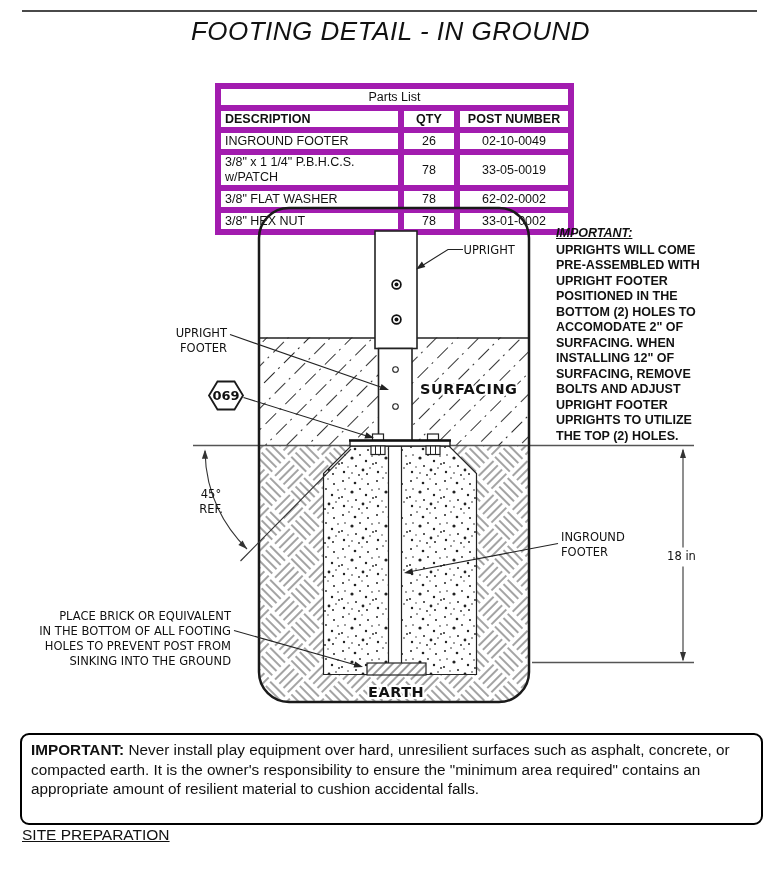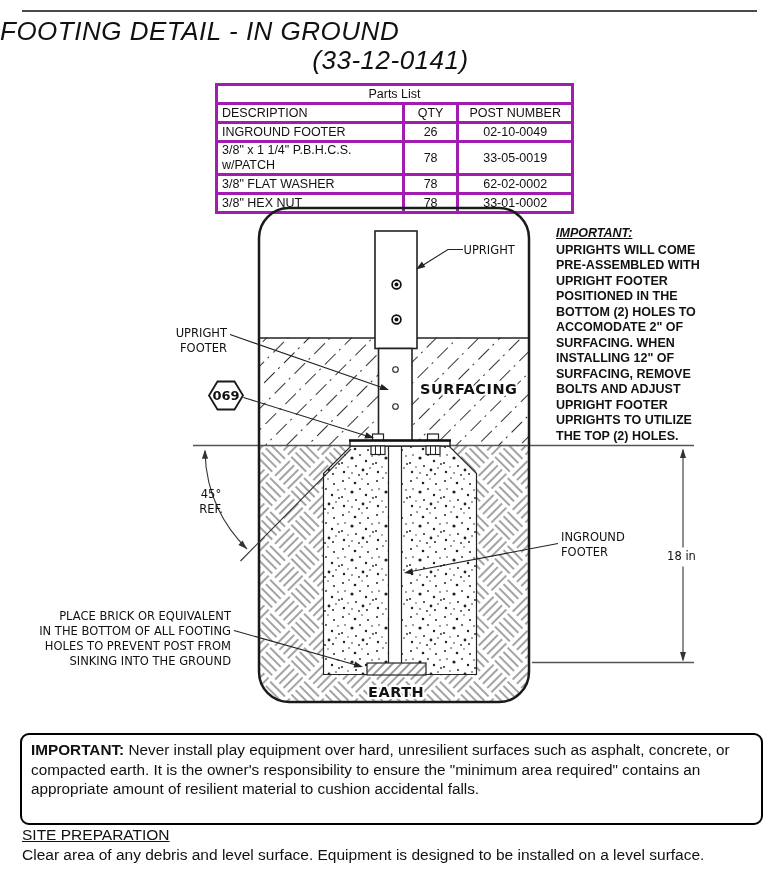--- a/index.html
+++ b/index.html
@@ -1,28 +1,28 @@
 <!DOCTYPE html>
 <html><head>
 <meta charset="utf-8">
 <style>
   html,body{margin:0;padding:0;background:#fff;}
   #page{position:relative;width:781px;height:878px;background:#fff;overflow:hidden;
         font-family:"Liberation Sans",sans-serif;color:#1a1a1a;}
   .top-rule{position:absolute;left:22px;top:10px;width:735px;height:2px;background:#4a4a4a;}
-  .title1{position:absolute;left:0;top:16px;width:781px;
+  .title1{position:absolute;left:0;top:16px;width:781px;text-align:center;
           font-style:italic;font-size:26px;letter-spacing:.5px;color:#111;}
   .title2{position:absolute;left:0;top:45px;width:781px;text-align:center;
           font-style:italic;font-size:26px;letter-spacing:.5px;color:#111;}
   table.parts{position:absolute;left:215px;top:83px;width:359px;border-collapse:collapse;
           font-size:12.5px;color:#111;}
-  table.parts td{border:3px solid #a21caf;padding:0 4px;height:16px;line-height:15px;}
+  table.parts td{border:6px solid #a21caf;padding:0 4px;height:16px;line-height:15px;}
   table.parts{border:2px solid #000;}
   td.tbl-title{text-align:center;height:14px;}
-  td.colhead{text-align:center;font-weight:normal;height:18px;}
+  td.colhead{text-align:center;font-weight:bold;height:18px;}
   td.desc{width:193px;text-align:left;}
   td.qty{width:47px;text-align:center;}
   td.part{width:113px;text-align:center;}
   .imp-note{position:absolute;left:556px;top:226px;width:152px;font-size:12.5px;
             font-weight:bold;line-height:15.5px;color:#111;}
   .imp-note .imp-title{font-style:italic;text-decoration:underline;margin-bottom:1px;}
   svg.diagram{position:absolute;left:0;top:0;}
   svg .lbl{font-family:"DejaVu Sans",sans-serif;font-size:11.5px;fill:#111;}
   svg .lbl-b{font-family:"DejaVu Sans",sans-serif;font-size:14.5px;font-weight:bold;fill:#111;
              letter-spacing:.5px;paint-order:stroke;stroke:#fff;stroke-width:4px;}
@@ -35,21 +35,20 @@
   .siteprep-b{position:absolute;left:22px;top:846px;width:750px;font-size:15.5px;color:#111;}
 </style>
 </head>
 <body>
 
 <div id="page">
 
   <div class="top-rule"></div>
 
   <div class="title1">FOOTING DETAIL - IN GROUND</div>
-  <div class="title2">(33-12-0141)</div>
 
   <table class="parts">
     <tbody>
         <tr>
       <td class="tbl-title" colspan="3">Parts List</td>
     </tr>
     <tr>
       <td class="colhead desc">DESCRIPTION</td>
       <td class="colhead qty">QTY</td>
       <td class="colhead part">POST NUMBER</td>
@@ -244,15 +243,14 @@
     <div>SURFACING, REMOVE</div>
     <div>BOLTS AND ADJUST</div>
     <div>UPRIGHT FOOTER</div>
     <div>UPRIGHTS TO UTILIZE</div>
     <div>THE TOP (2) HOLES.</div>
   </div>
 
   <div class="warn-box"><b>IMPORTANT:</b><span> Never install play equipment over hard, unresilient surfaces such as asphalt, concrete, or compacted earth. It is the owner's responsibility to ensure the "minimum area required" contains an appropriate amount of resilient material to cushion accidental falls.</span></div>
 
   <div class="siteprep-h">SITE PREPARATION</div>
-  <div class="siteprep-b">Clear area of any debris and level surface. Equipment is designed to be installed on a level surface.</div>
 
 </div>
 
 </body></html>

